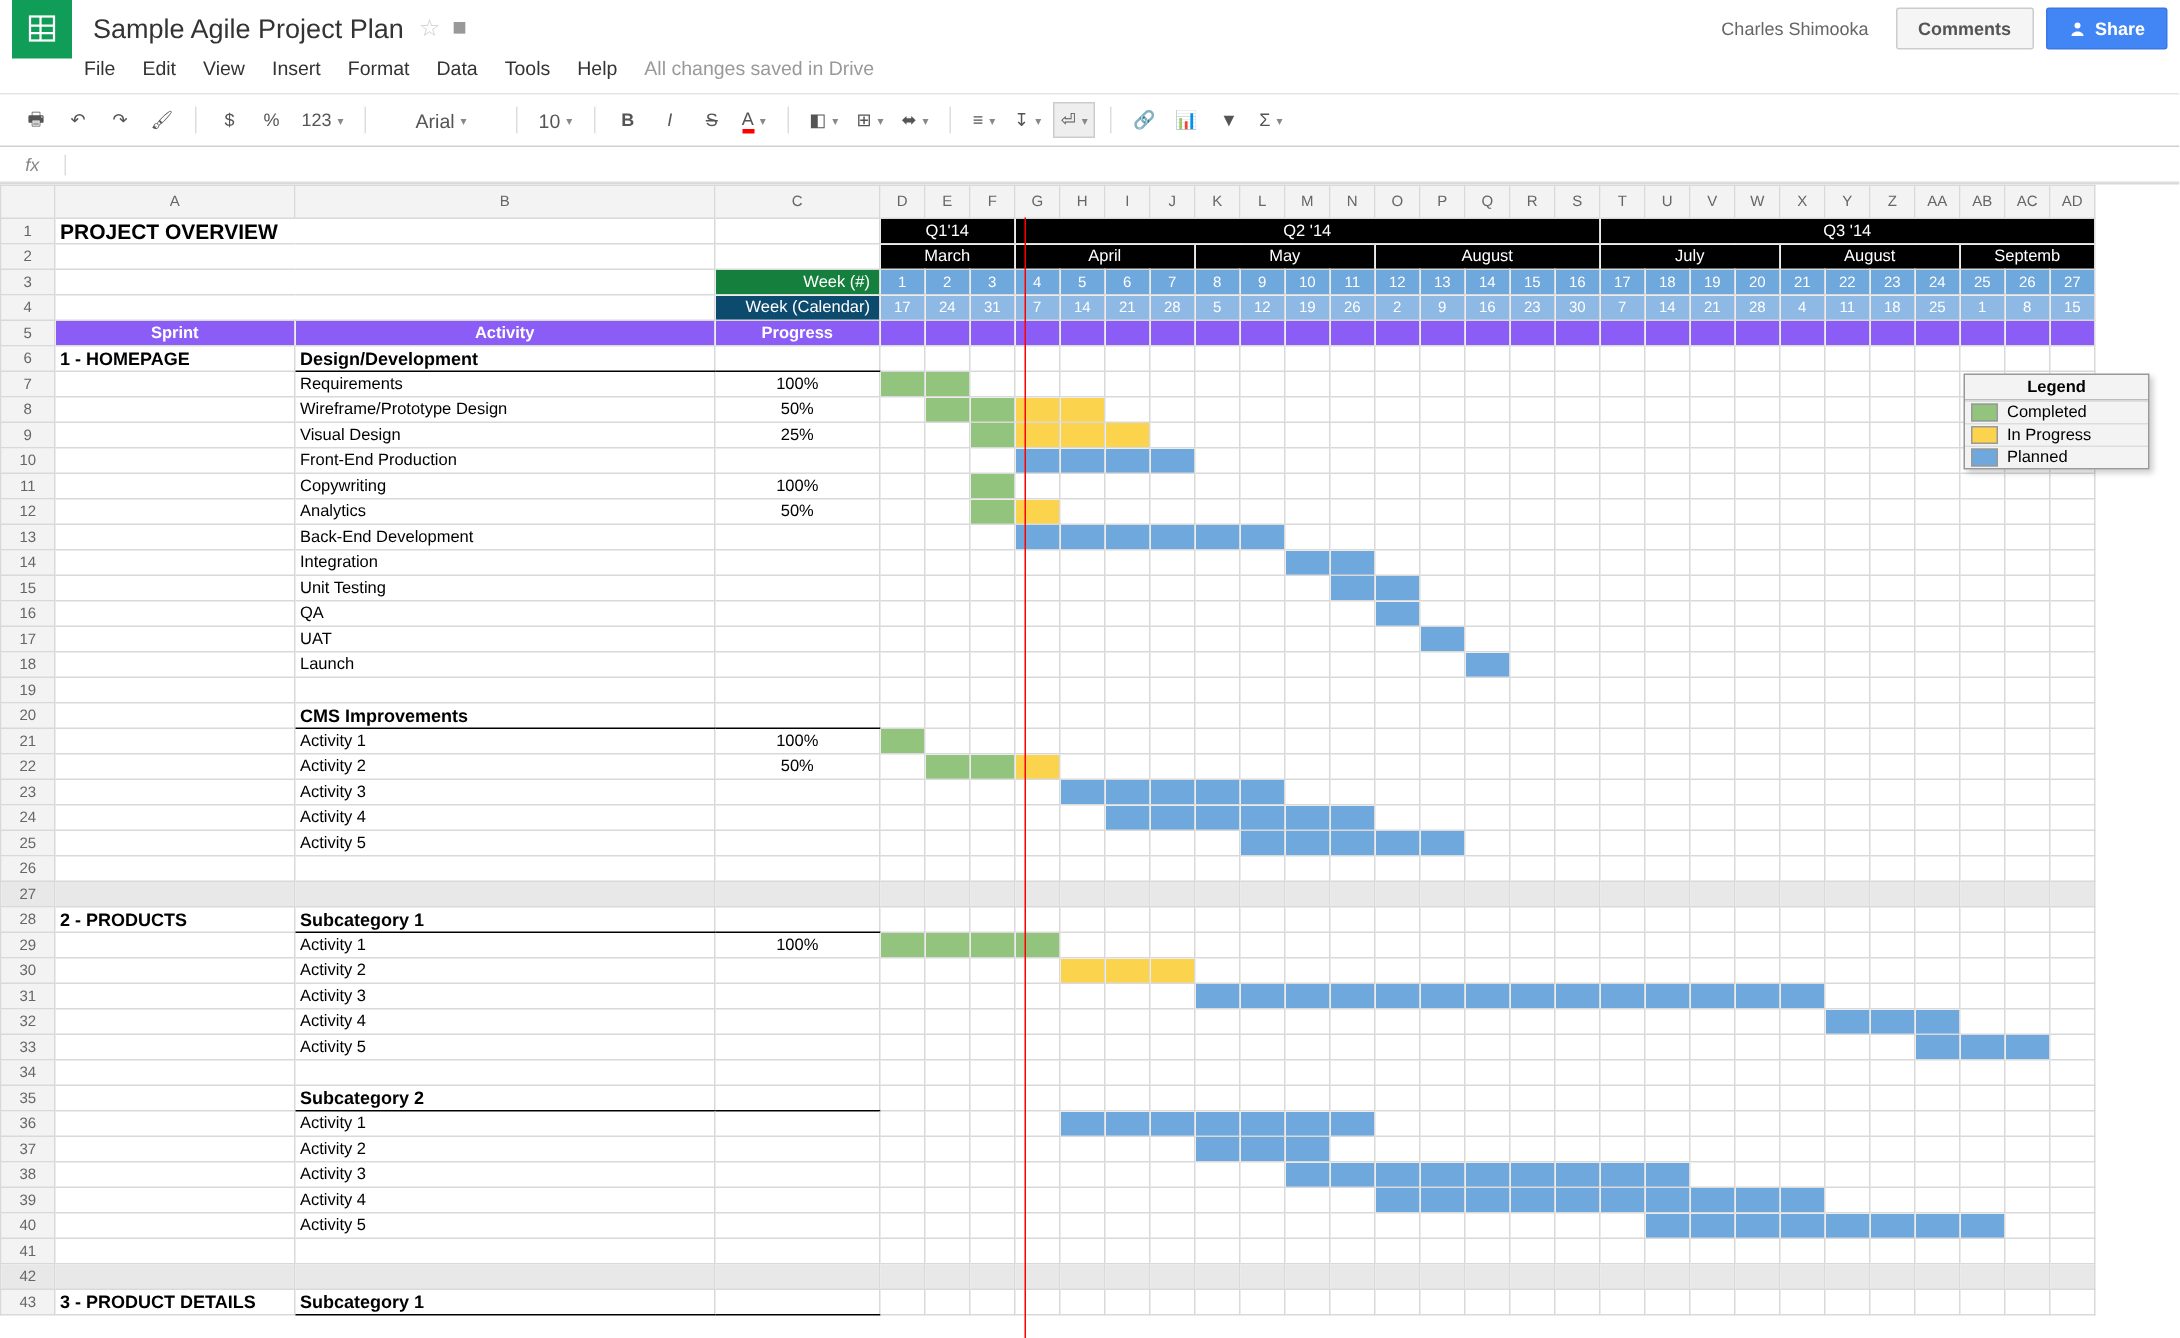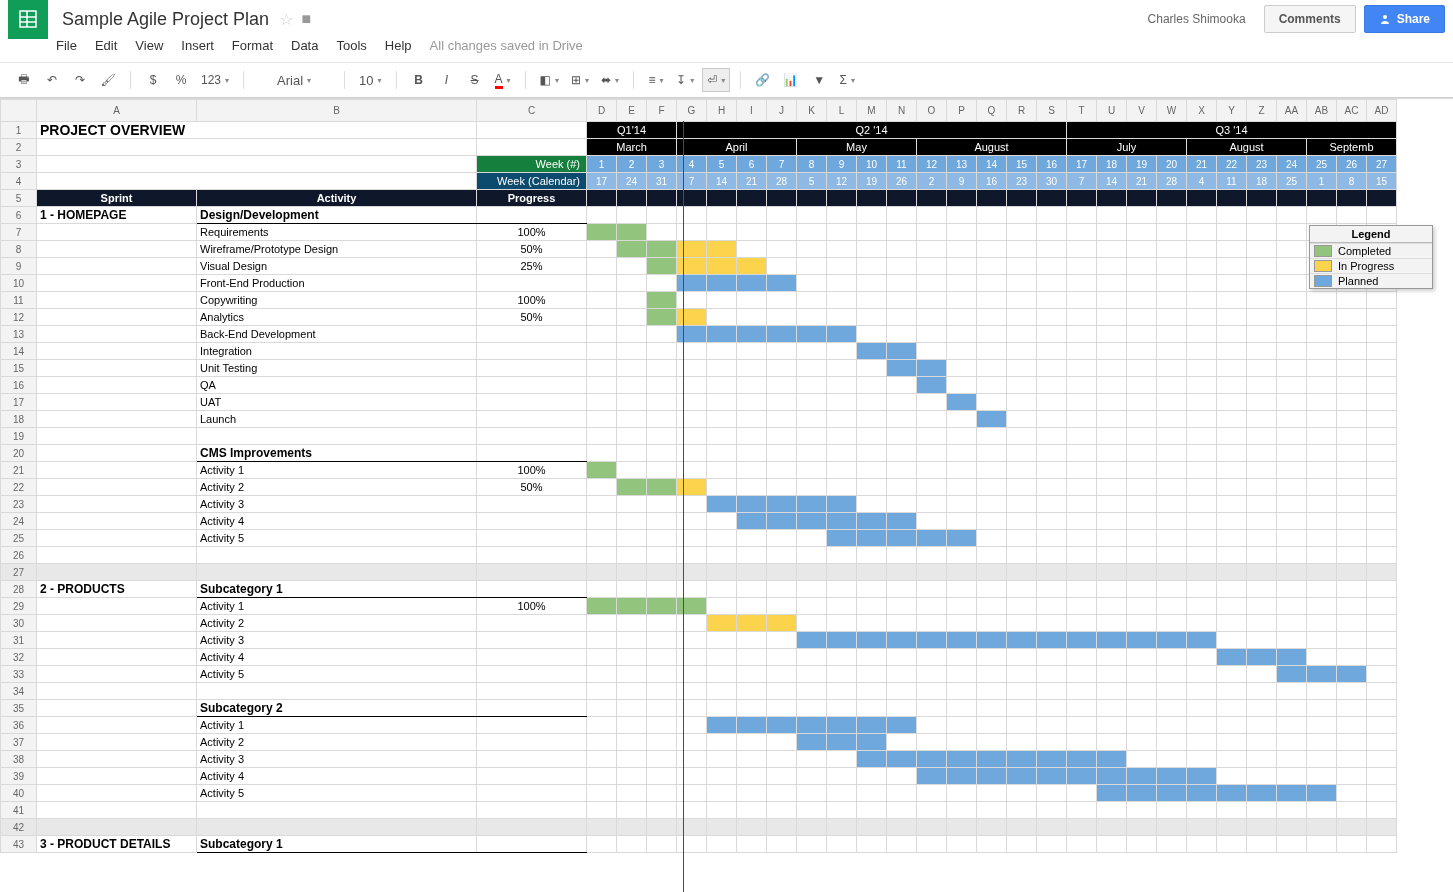--- a/index.html
+++ b/index.html
@@ -32,21 +32,21 @@
 td,th{border:1px solid #d9d9d9;height:17px;font-size:11px;padding:0 3px;white-space:nowrap;overflow:hidden}
 .col-hdr td{background:#f3f3f3;text-align:center;color:#666;font-size:10px;height:22px}
 .row-hdr{background:#f3f3f3;text-align:center;color:#666;font-size:10px;width:36px}
 .corner{background:#f3f3f3;width:36px}
 .col-A{width:160px}.col-B{width:280px}.col-C{width:110px}.col-W{width:30px}
 .black-hdr{background:#000;color:#fff;text-align:center;font-size:11px}
 .blue-hdr{background:#6fa8dc;color:#fff;text-align:center;font-size:10px}
 .blue-hdr-label{background:#15803d;color:#fff;text-align:right;font-size:11px;padding-right:6px}
 .blue-hdr2{background:#8eb9e5;color:#fff;text-align:center;font-size:10px}
 .blue-hdr2-label{background:#0c4a6e;color:#fff;text-align:right;font-size:11px;padding-right:6px}
-.gray-hdr{background:#0f172a;color:#fff;text-align:center;font-weight:bold;font-size:11px}
+.gray-hdr{background:#8b5cf6;color:#fff;text-align:center;font-weight:bold;font-size:11px}
 .proj-title{font-weight:bold;font-size:14px}
 .sprint-title{font-weight:bold;font-size:12px}
 .section{font-weight:bold;font-size:12px;border-bottom:1px solid #000!important}
 .activity{font-size:11px}
 .prog{text-align:center;font-size:11px}
 .green{background:#93c47d}
 .yellow{background:#fcd34d}
 .blue{background:#6fa8dc}
 .blank-row td{background:#e8e8e8}
 .legend{position:absolute;right:20px;top:126px;width:124px;background:#f3f3f3;border:1px solid #999;box-shadow:2px 2px 4px rgba(0,0,0,.2);font-size:11px}
@@ -126,20 +126,24 @@
   <div class="tb-sep"></div>
   <div class="tb tb-dd">≡</div>
   <div class="tb tb-dd">↧</div>
   <div class="tb tb-dd" style="border:1px solid #ccc;background:#eee">⏎</div>
   <div class="tb-sep"></div>
   <div class="tb">🔗</div>
   <div class="tb">📊</div>
   <div class="tb">▼</div>
   <div class="tb tb-dd">Σ</div>
  </div>
+ <div class="fx-row">
+  <div class="fx-label">fx</div>
+  <input class="fx-input" style="">
+ </div>
 </div>
 
 <div class="grid-wrap">
  <div class="today-line"></div>
  <table id="grid">
       <tbody>
         <tr class="col-hdr">
           <td class="corner"></td>
           <td class="col-A">A</td>
           <td class="col-B">B</td>

